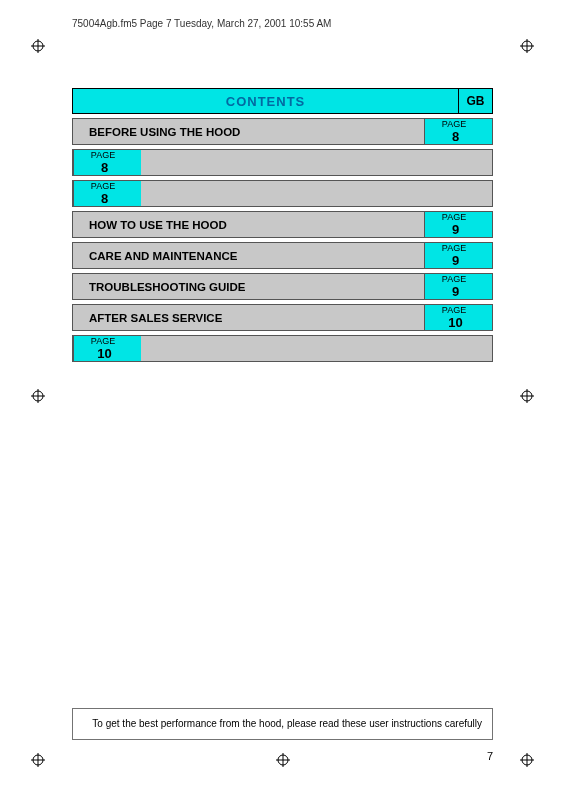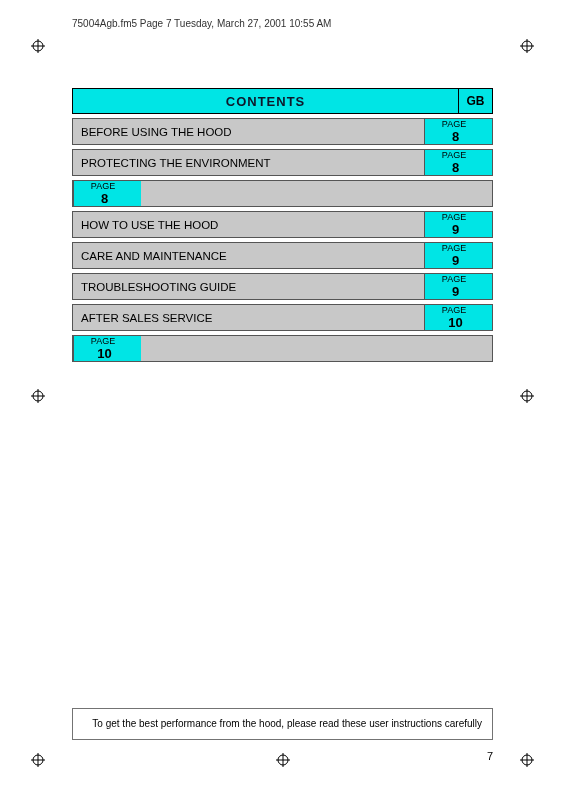--- a/index.html
+++ b/index.html
@@ -62,21 +62,21 @@
     }
 
     .contents-title {
       background: #00e5e5;
       flex: 1;
       display: flex;
       align-items: center;
       justify-content: center;
       font-size: 13px;
       font-weight: bold;
-      color: #0f172a;
+      color: #0369a1;
       letter-spacing: 1px;
     }
 
     .contents-gb {
       background: #00e5e5;
       width: 34px;
       display: flex;
       align-items: center;
       justify-content: center;
       font-size: 12px;
@@ -92,23 +92,23 @@
       height: 27px;
       margin-top: 4px;
       border: 1.5px solid #555;
       background: #c8c8c8;
     }
 
     .toc-row-label {
       flex: 1;
       display: flex;
       align-items: center;
-      padding-left: 8px;
+      padding-left: 16px;
       font-size: 11.5px;
-      font-weight: normal;
+      font-weight: bold;
       color: #000;
       text-transform: uppercase;
     }
 
     .toc-row-page {
       width: 68px;
       display: flex;
       align-items: center;
       justify-content: flex-end;
       padding-right: 6px;
@@ -196,21 +196,20 @@
 
     <div id="toc-rows">
         <div class="toc-row">
           <div class="toc-row-label">BEFORE USING THE HOOD</div>
           <div class="toc-row-page">
             <span class="page-word">PAGE</span>
             <span class="page-num">8</span>
           </div>
         </div>
         <div class="toc-row">
-          <div class="toc-row-label">PROTECTING THE ENVIRONMENT</div>
           <div class="toc-row-page">
             <span class="page-word">PAGE</span>
             <span class="page-num">8</span>
           </div>
         </div>
         <div class="toc-row">
           <div class="toc-row-page">
             <span class="page-word">PAGE</span>
             <span class="page-num">8</span>
           </div>

